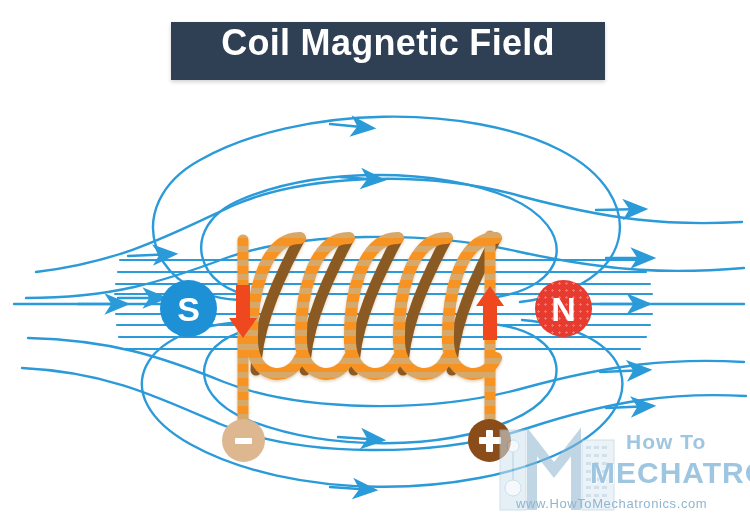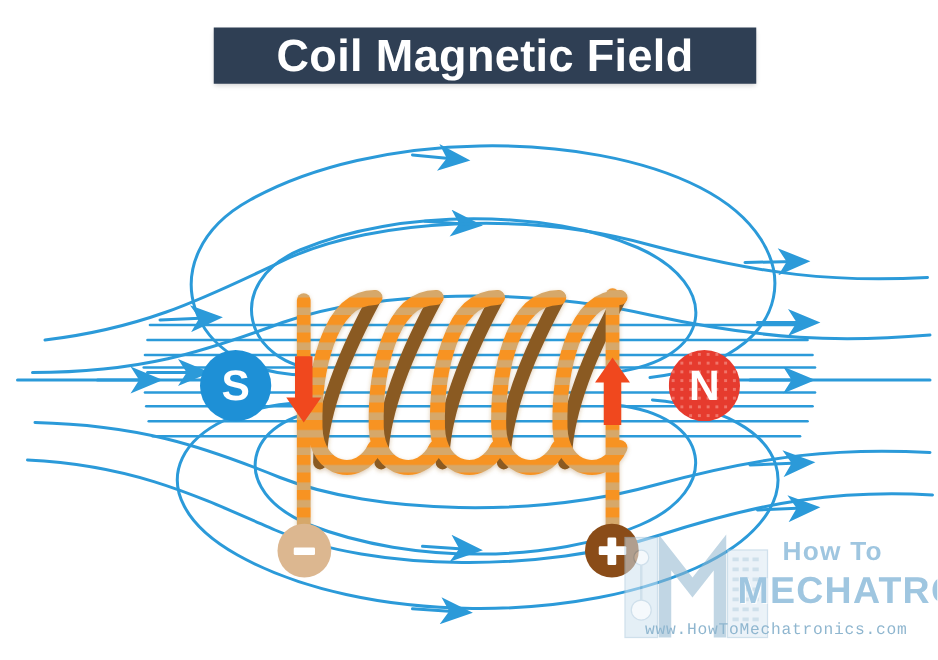--- a/index.html
+++ b/index.html
@@ -20,24 +20,23 @@
     inset: 0;
     width: 750px;
     height: 528px;
   }
   
   #title-banner {
     position: absolute;
     left: 171px;
     top: 22px;
     width: 434px;
-    height: 45px;
+    height: 58px;
     background: #2f3f54;
     display: flex;
-    align-items: center;
     justify-content: center;
     box-shadow: 0 2px 4px rgba(0,0,0,0.18);
   }
   #title-text {
     color: #ffffff;
     font-family: "Liberation Sans", sans-serif;
     font-size: 36px;
     font-weight: bold;
     letter-spacing: 0.3px;
     white-space: nowrap;
@@ -125,21 +124,21 @@
   }
   #wm-line2 {
     left: 92px;
     top: 34px;
     font-size: 30px;
   }
   #wm-url {
     position: absolute;
     left: 18px;
     top: 74px;
-    font-family: Liberation Mono, monospace;
+    font-family: Liberation Sans, sans-serif;
     font-size: 13px;
     color: #8fb6cf;
     letter-spacing: 0.6px;
   }
   #wm-mark {
     position: absolute;
     left: 0px;
     top: 2px;
     width: 120px;
     height: 90px;

